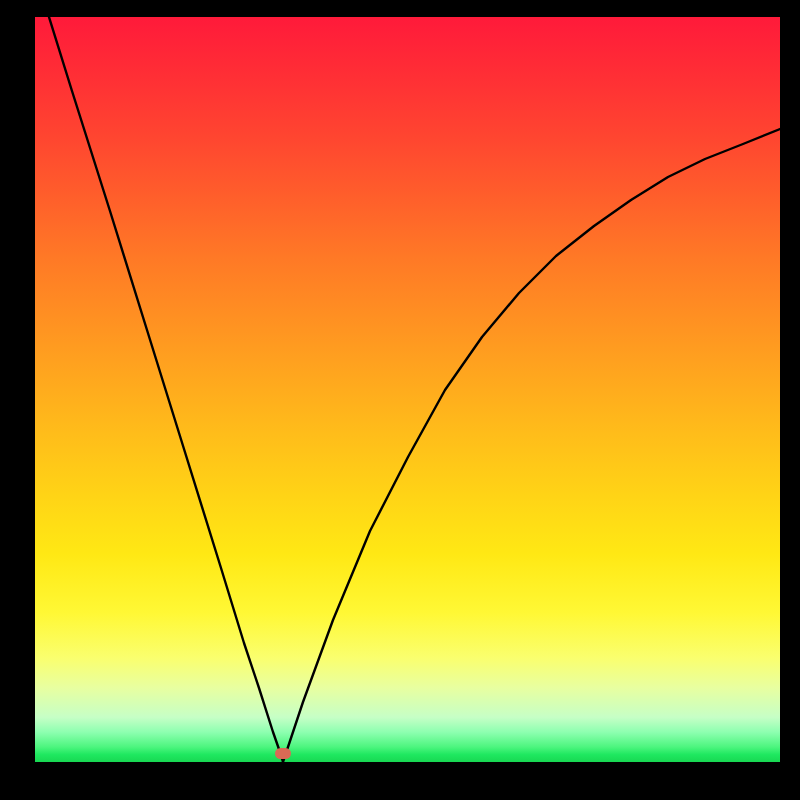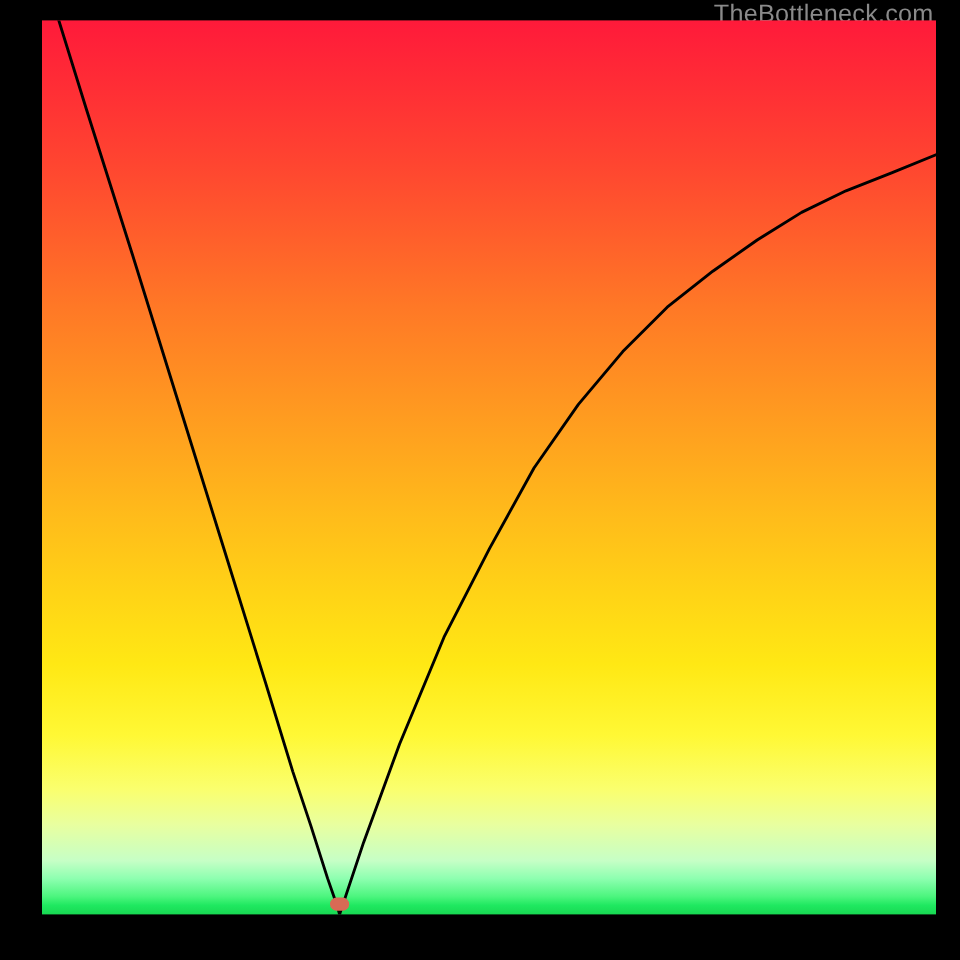--- a/index.html
+++ b/index.html
@@ -71,21 +71,20 @@
     background: #d96a55;
     border-radius: 6px;
     left: 240px;
     top: 731px;
   }
 </style>
 </head>
 <body>
 
 <div class="frame">
-  <div class="watermark">TheBottleneck.com</div>
 
   <div class="plot-area">
     <svg class="curve" viewBox="0 0 745 745" preserveAspectRatio="none">
       <path d="M 0 -45
                L 37 74
                L 75 194
                L 112 313
                L 149 432
                L 186 551
                L 209 626

